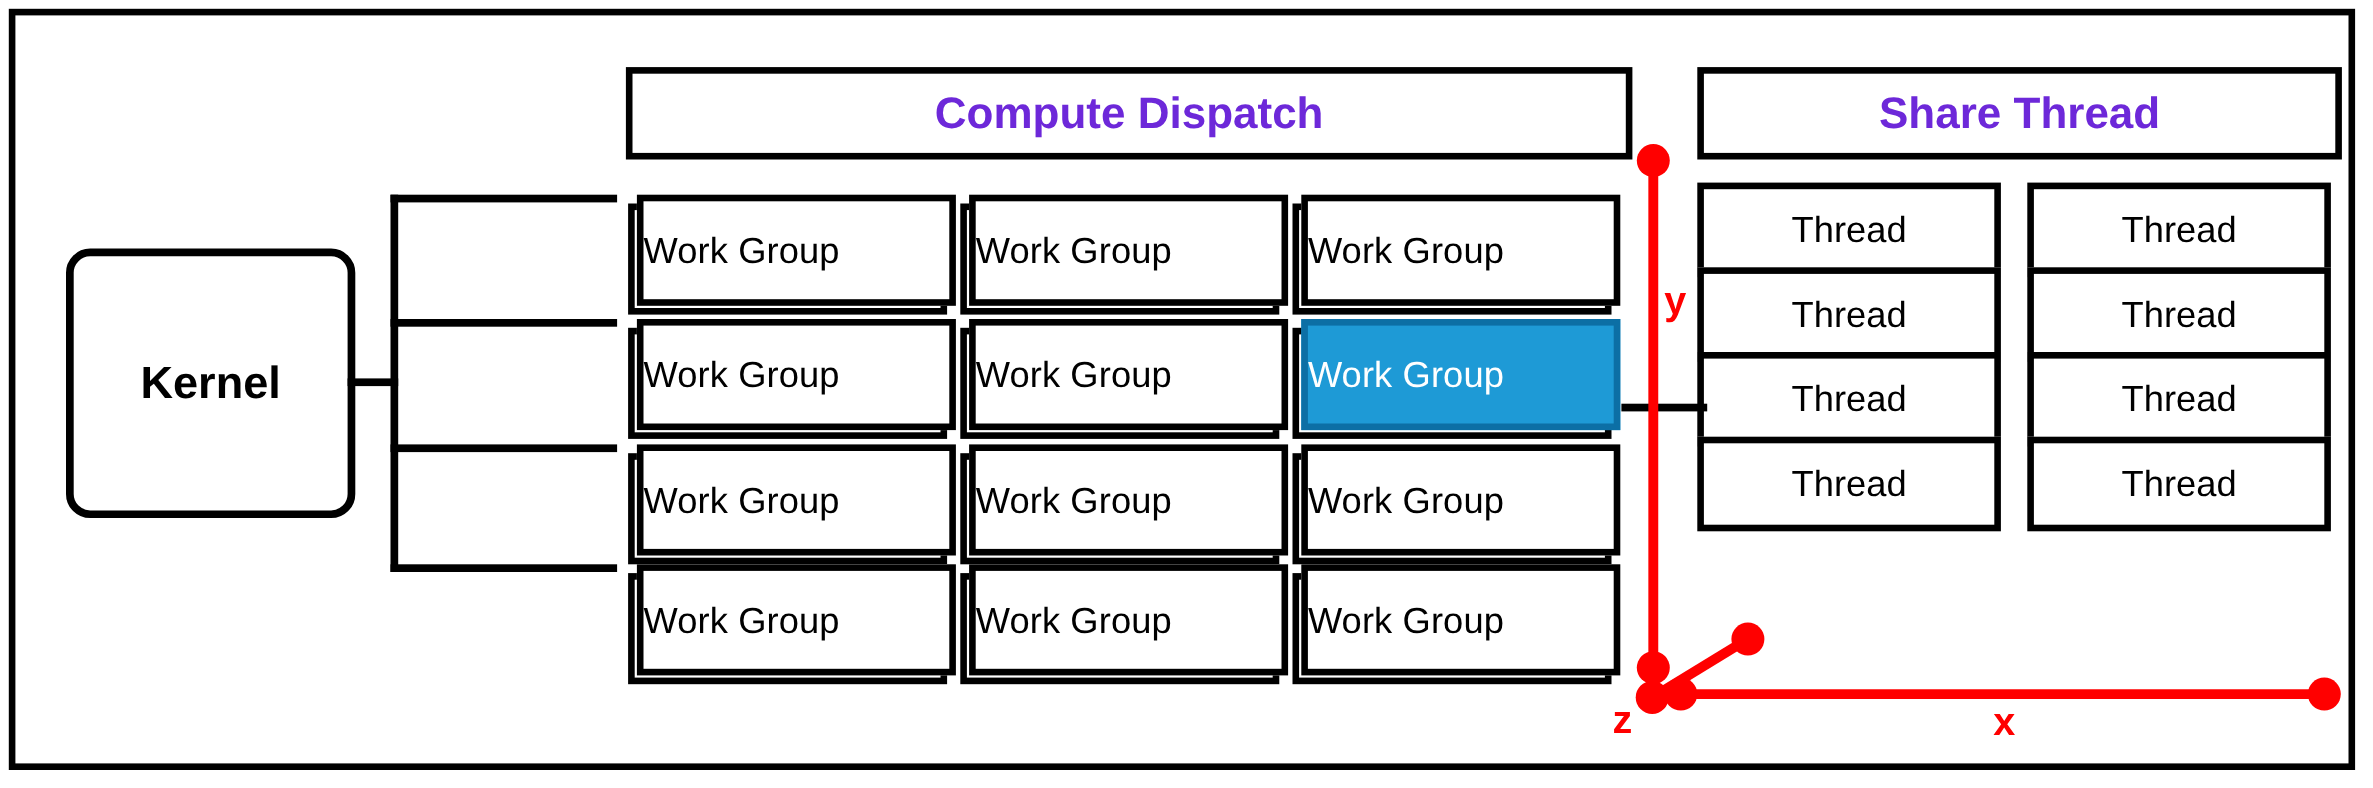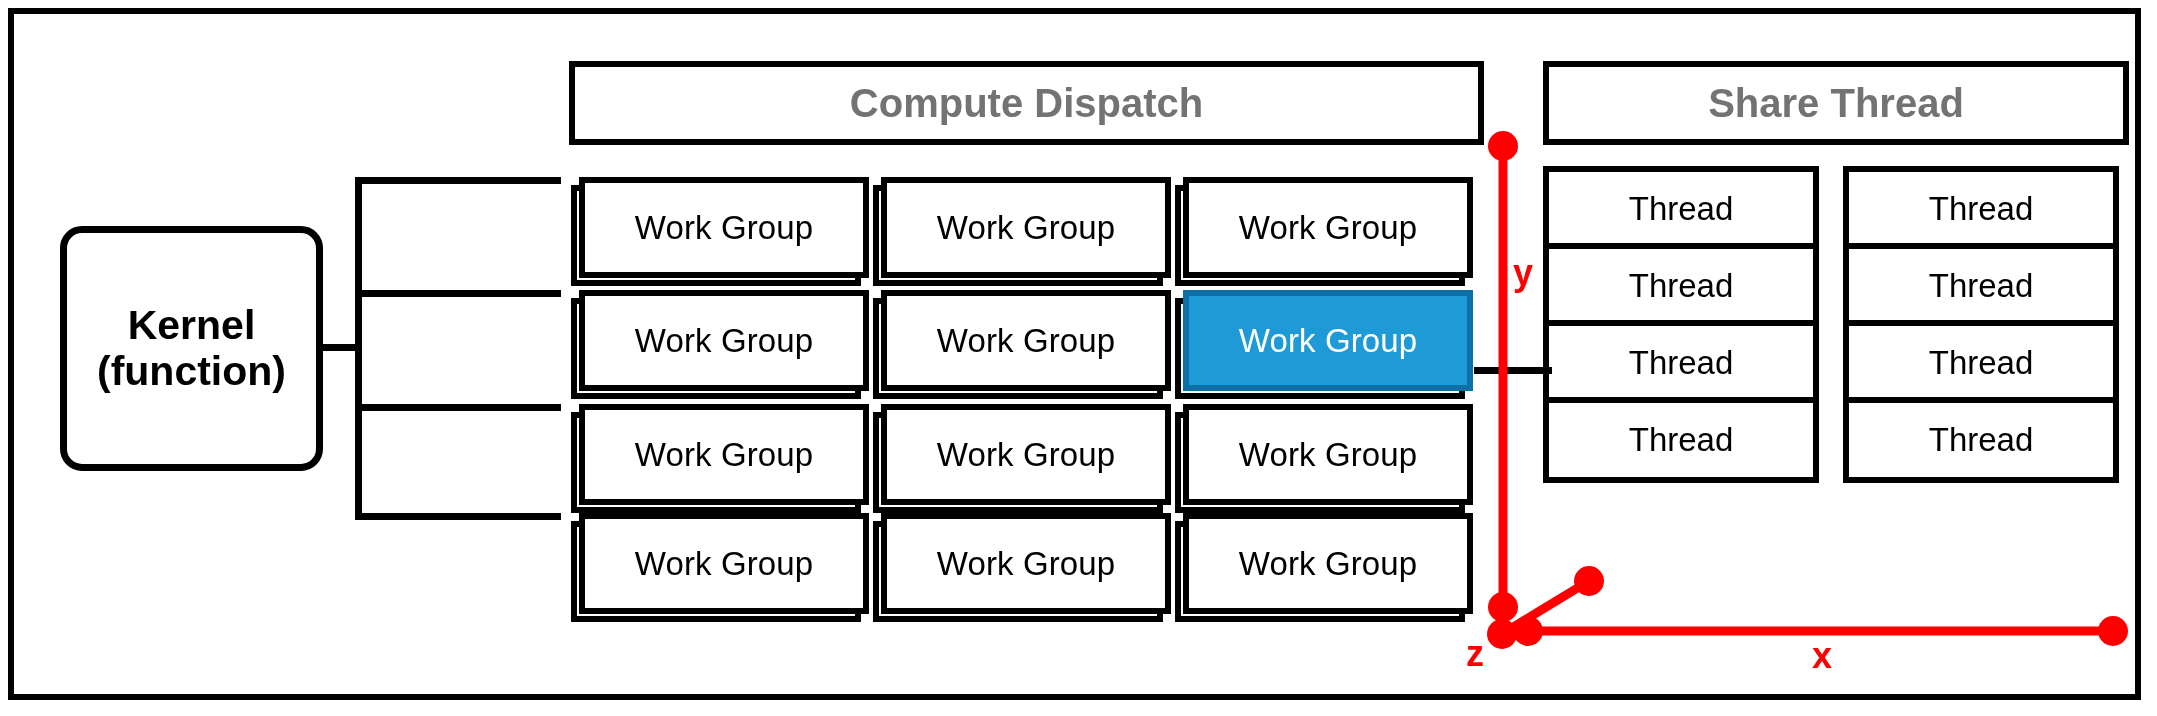--- a/index.html
+++ b/index.html
@@ -34,41 +34,41 @@
   
   .conn{position:absolute;background:#000;}
 
   
   .header-box{
     position:absolute;
     border:6px solid #000;box-sizing:border-box;background:#fff;
     display:flex;align-items:center;justify-content:center;
   }
   .header-box .htxt{
-    font-size:40px;font-weight:bold;color:#737373;white-space:nowrap;
+    font-size:40px;font-weight:bold;color:#6d28d9;white-space:nowrap;
   }
   #dispatch-header{left:555px;top:47px;width:915px;height:84px;}
   #sharemem-header{left:1529px;top:47px;width:586px;height:84px;}
 
   
   #wg-grid{position:absolute;left:555px;top:146px;width:915px;height:472px;}
   .wg-cell{
     position:absolute;width:290px;height:101px;
   }
   
   .wg-cell .plate{
     position:absolute;left:-8px;top:8px;
     width:290px;height:101px;
     border:6px solid #000;box-sizing:border-box;background:#fff;
   }
   .wg-cell .front{
     position:absolute;left:0;top:0;
     width:290px;height:101px;
     border:6px solid #000;box-sizing:border-box;background:#fff;
-    display:flex;align-items:center;justify-content:center;
+    display:flex;align-items:center;justify-content:flex-start;
   }
   .wg-cell .wtxt{
     font-size:33px;color:#000;white-space:nowrap;letter-spacing:.1px;
   }
   .wg-cell.selected .front{
     background:#1E9AD6;border-color:#0C6FA5;
   }
   .wg-cell.selected .wtxt{color:#ffffff;}
 
   
@@ -92,21 +92,20 @@
     line-height:1;white-space:nowrap;
   }
 </style>
 </head>
 <body>
 
 <div id="frame">
 
   <div id="kernel-box">
     <div class="kline">Kernel</div>
-    <div class="kline">(function)</div>
   </div>
 
   <div class="conn" style="left:302px;top:330px;width:46px;height:7px;"></div>
 
   <div class="conn" style="left:341px;top:163px;width:7px;height:343px;"></div>
 
   <div class="conn" style="left:341px;top:163px;width:206px;height:7px;"></div>
   <div class="conn" style="left:341px;top:276px;width:206px;height:7px;"></div>
   <div class="conn" style="left:341px;top:390px;width:206px;height:7px;"></div>
   <div class="conn" style="left:341px;top:499px;width:206px;height:7px;"></div>

